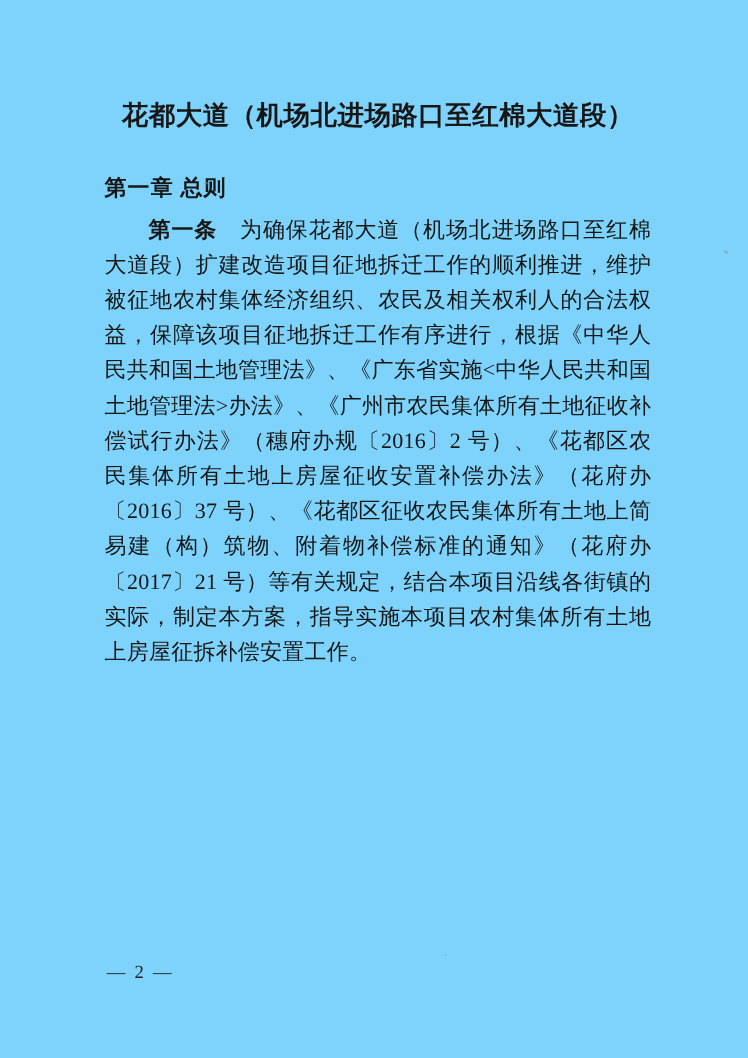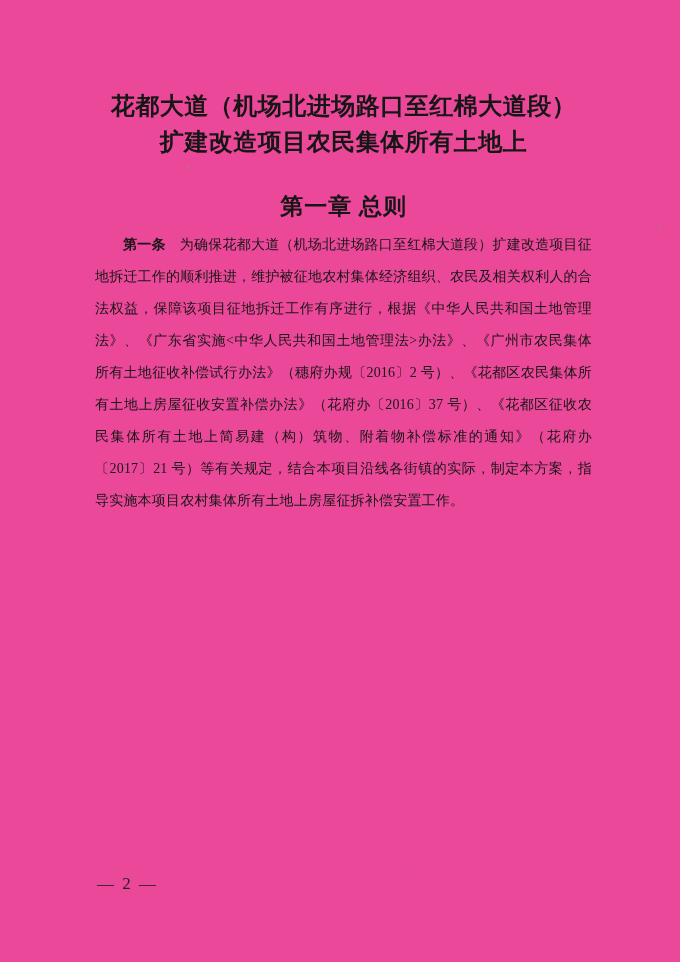--- a/index.html
+++ b/index.html
@@ -5,49 +5,49 @@
   html, body {
     margin: 0;
     padding: 0;
     background: #e8e8e8;
   }
   .page {
     position: relative;
     width: 680px;
     height: 962px;
     margin: 0 auto;
-    background: #ec4899;
+    background: #7dd3fc;
     color: #161616;
     font-family: "Liberation Serif", "DejaVu Serif", serif;
     overflow: hidden;
     box-sizing: border-box;
     padding: 0 88px 0 95px;
   }
   .doc-title {
     margin-top: 88px;
     text-align: center;
     font-weight: 700;
     font-size: 24px;
     line-height: 36px;
     letter-spacing: 0.5px;
   }
   .chapter-heading {
     margin: 32px 0 0 0;
-    text-align: center;
+    text-align: left;
     font-weight: 700;
-    font-size: 23px;
+    font-size: 20px;
     line-height: 30px;
     letter-spacing: 1px;
   }
   .doc-body {
     margin-top: 7px;
   }
   .article {
     margin: 0;
-    font-size: 14px;
+    font-size: 20px;
     line-height: 32px;
     text-align: justify;
     text-indent: 2em;
     letter-spacing: 0.2px;
   }
   .article-label {
     font-weight: 700;
   }
   .page-number {
     position: absolute;
@@ -67,21 +67,20 @@
   .speck-2 { left: 658px; top: 228px; width: 4px; height: 2px; transform: rotate(40deg); }
   .speck-3 { left: 404px; top: 867px; width: 2px; height: 2px; opacity: 0.3; }
 </style>
 </head>
 <body>
 
 <div class="page">
 
   <header class="doc-title">
     <div>花都大道（机场北进场路口至红棉大道段）</div>
-    <div>扩建改造项目农民集体所有土地上</div>
   </header>
 
   <h2 class="chapter-heading">第一章 总则</h2>
 
   <main class="doc-body">
     <p class="article"><span class="article-label">第一条　</span><span>为确保花都大道（机场北进场路口至红棉大道段）扩建改造项目征地拆迁工作的顺利推进，维护被征地农村集体经济组织、农民及相关权利人的合法权益，保障该项目征地拆迁工作有序进行，根据《中华人民共和国土地管理法》、《广东省实施&lt;中华人民共和国土地管理法&gt;办法》、《广州市农民集体所有土地征收补偿试行办法》（穗府办规〔2016〕2 号）、《花都区农民集体所有土地上房屋征收安置补偿办法》（花府办〔2016〕37 号）、《花都区征收农民集体所有土地上简易建（构）筑物、附着物补偿标准的通知》（花府办〔2017〕21 号）等有关规定，结合本项目沿线各街镇的实际，制定本方案，指导实施本项目农村集体所有土地上房屋征拆补偿安置工作。</span></p>
 
 
   </main>
 

